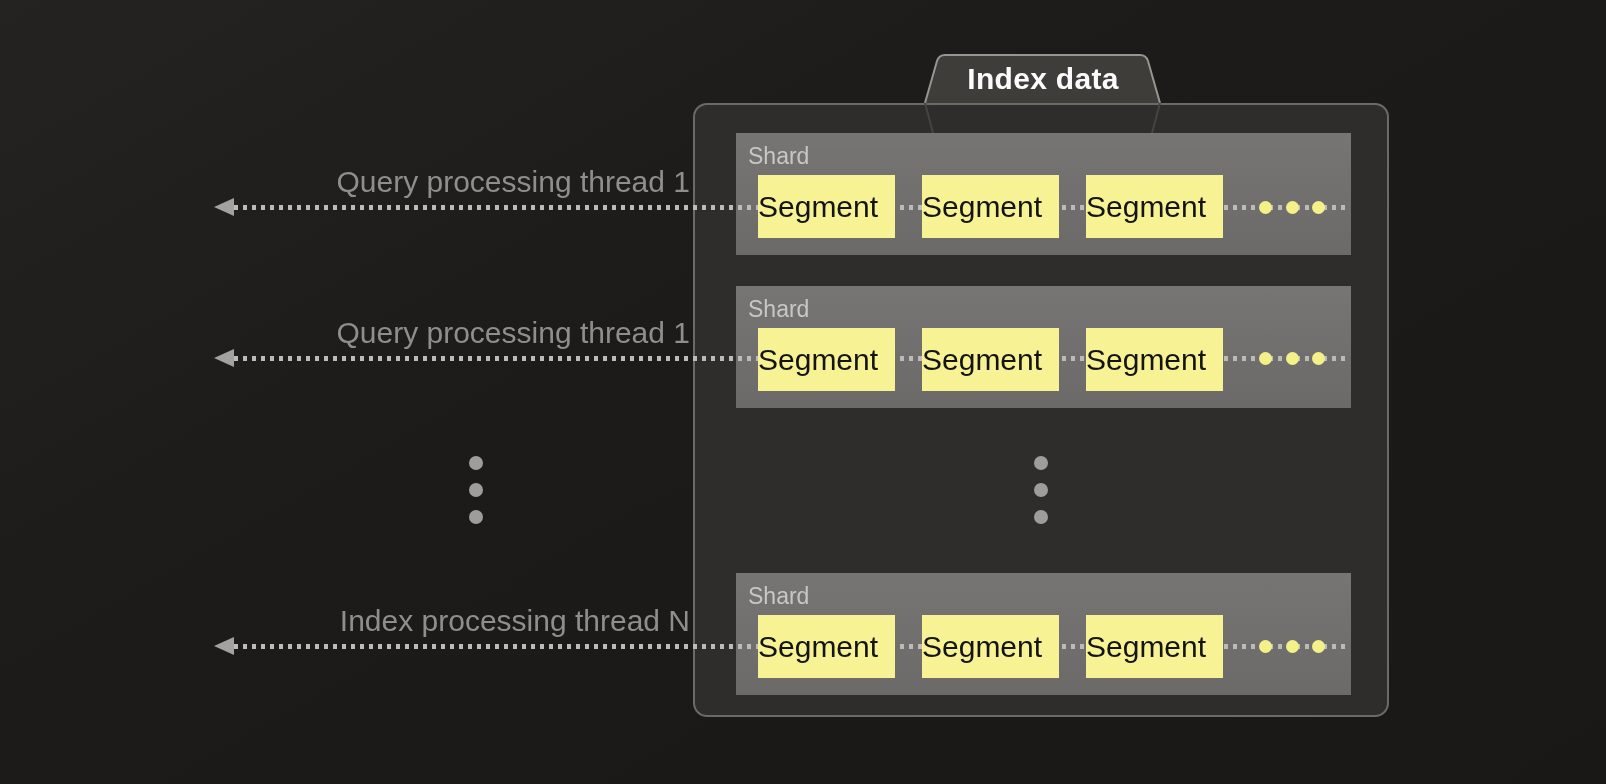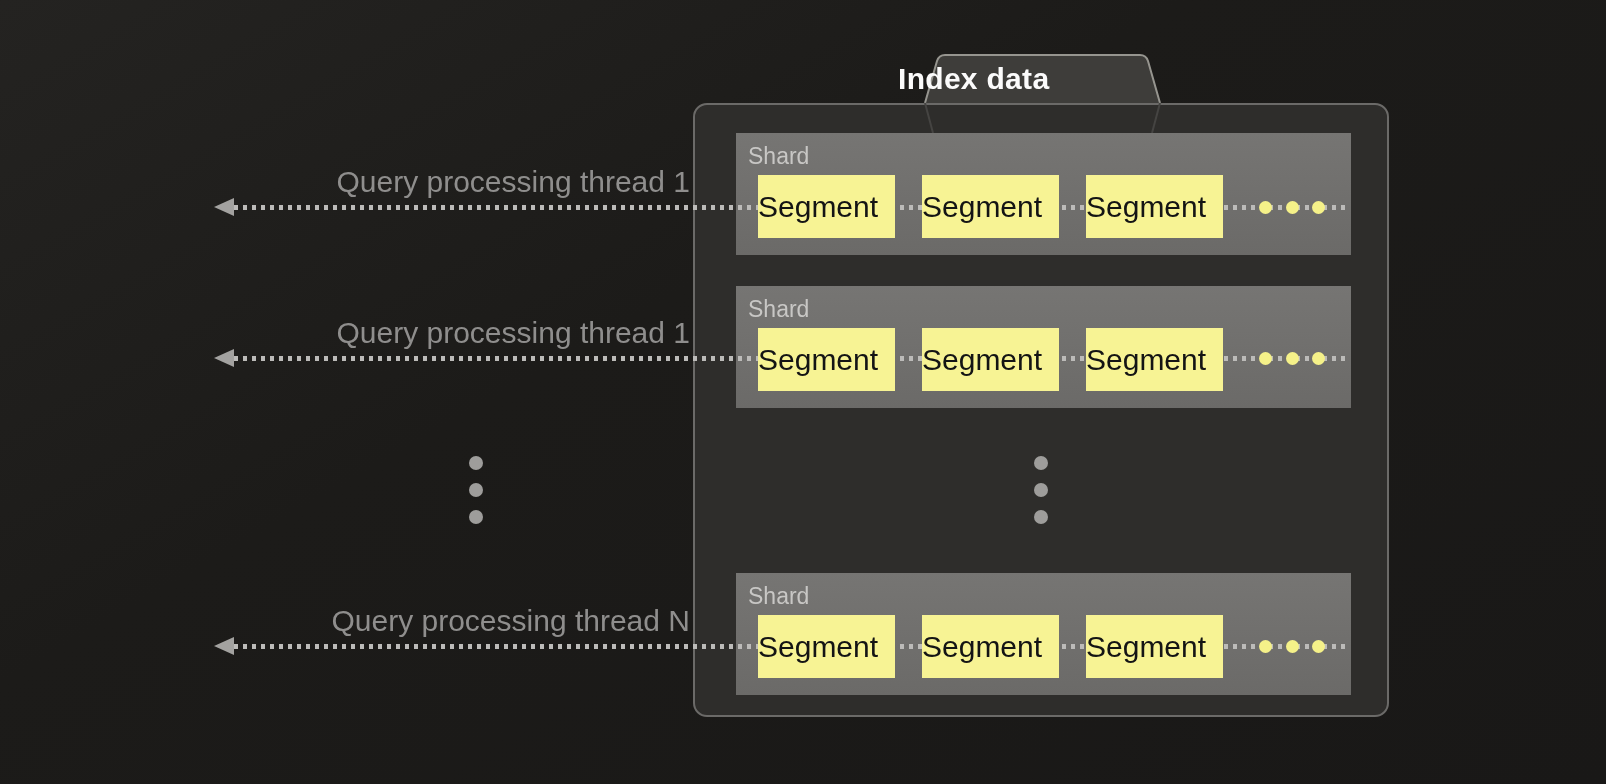--- a/index.html
+++ b/index.html
@@ -11,21 +11,21 @@
   }
   
   .panel{
     position:absolute;left:693px;top:103px;width:696px;height:614px;
     box-sizing:border-box;background:#2e2d2b;
     border:2px solid #6b6a68;border-radius:14px;
   }
   .tab-svg{position:absolute;left:898px;top:50px;width:290px;height:86px;}
   .tab-label{
     position:absolute;left:898px;top:62px;width:290px;height:34px;
-    font-size:30px;line-height:34px;font-weight:600;
+    text-align:center;font-size:30px;line-height:34px;font-weight:600;
     color:#fbfbfb;letter-spacing:.3px;
   }
   
   .shard{
     position:absolute;left:736px;width:615px;height:122px;
     background:linear-gradient(180deg,#767573 0%,#6b6a68 100%);
     text-align:center;
   }
   .shard-1{top:133px}.shard-2{top:286px}.shard-3{top:573px}
   .shard-label{
@@ -122,15 +122,15 @@
 
   <div class="gdot gd-left gd-r1"></div>
   <div class="gdot gd-left gd-r2"></div>
   <div class="gdot gd-left gd-r3"></div>
   <div class="gdot gd-right gd-r1"></div>
   <div class="gdot gd-right gd-r2"></div>
   <div class="gdot gd-right gd-r3"></div>
 
   <div class="thread-label tl-1">Query processing thread 1</div>
   <div class="thread-label tl-2">Query processing thread 1</div>
-  <div class="thread-label tl-3">Query processing thread N</div>
+  <div class="thread-label tl-3">Index processing thread N</div>
 
 </div>
 
 </body></html>

